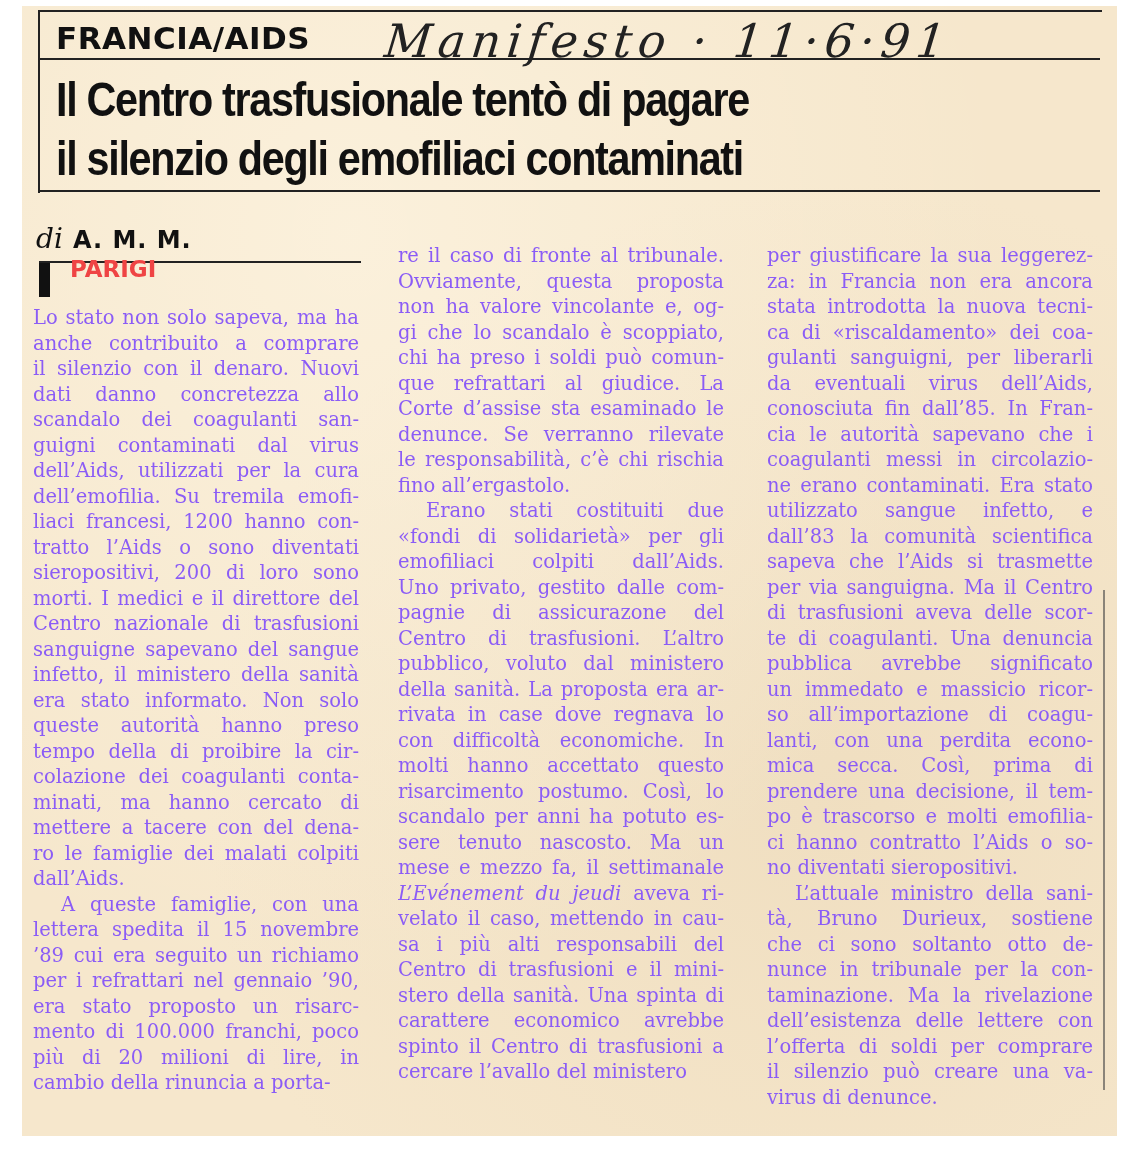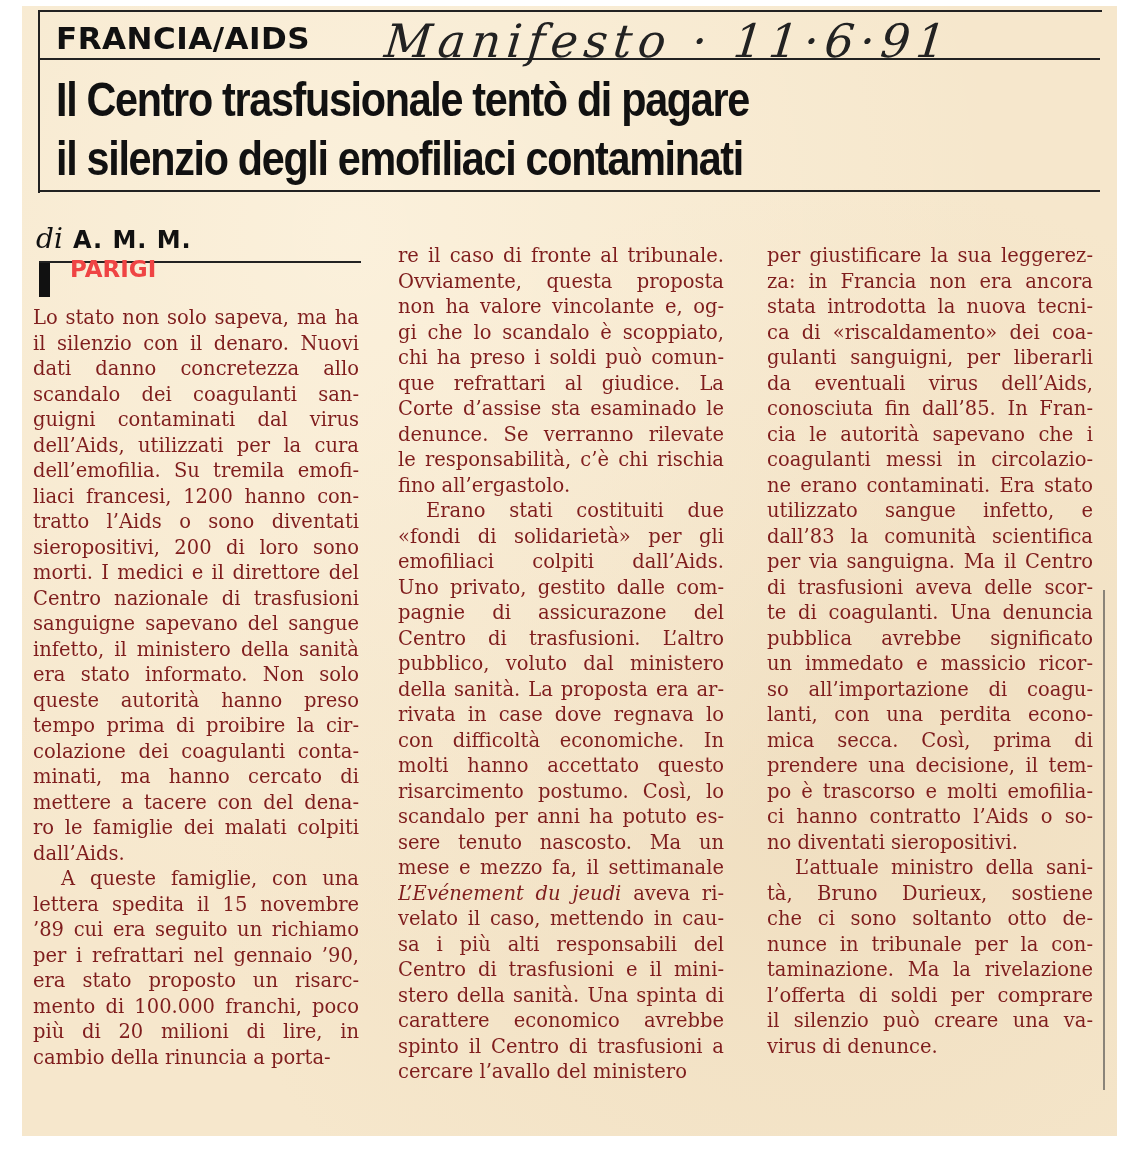--- a/index.html
+++ b/index.html
@@ -38,21 +38,21 @@
   .byline .name { font-family:"DejaVu Sans", sans-serif; font-weight:bold; font-size:24px; margin-left:6px; letter-spacing:1px; }
   .dateline-bar { position:absolute; left:39px; top:263px; width:11px; height:34px; background:#111; }
   .dateline-rule { position:absolute; left:39px; top:261px; width:322px; height:2px; background:#222; }
   .dateline {
     position:absolute; left:70px; top:256px;
     font-family:"DejaVu Sans", sans-serif; font-weight:bold; font-size:23px; color:#ef4444;
   }
   .col {
     position:absolute; width:326px;
     font-family:"DejaVu Serif", serif; font-size:19.5px; line-height:25.5px;
-    color:#7f1d1d; text-align:justify;
+    color:#8b5cf6; text-align:justify;
   }
   .col p { margin:0; }
   .col em { font-style:italic;margin-top:18px; }
   .col .line { display:block; text-align:justify; text-align-last:justify; white-space:nowrap; overflow:hidden; }
   .col .line.last { text-align-last:left; }
   .right-edge { position:absolute; left:1103px; top:590px; width:2px; height:500px; background:#444; opacity:0.6; }
 </style>
 </head>
 <body>
 
@@ -73,36 +73,37 @@
   <span class="name">A. M. M.</span>
 </div>
 
 <div class="dateline-rule"></div>
 <div class="dateline-bar"></div>
 <div class="dateline">PARIGI</div>
 
 <div class="col" id="col0" style="left:33px; top:305px;">
     <p>
       <span class="line">Lo stato non solo sapeva, ma ha</span>
+      <span class="line">anche contribuito a comprare</span>
       <span class="line">il silenzio con il denaro. Nuovi</span>
       <span class="line">dati danno concretezza allo</span>
       <span class="line">scandalo dei coagulanti san-</span>
       <span class="line">guigni contaminati dal virus</span>
       <span class="line">dell’Aids, utilizzati per la cura</span>
       <span class="line">dell’emofilia. Su tremila emofi-</span>
       <span class="line">liaci francesi, 1200 hanno con-</span>
       <span class="line">tratto l’Aids o sono diventati</span>
       <span class="line">sieropositivi, 200 di loro sono</span>
       <span class="line">morti. I medici e il direttore del</span>
       <span class="line">Centro nazionale di trasfusioni</span>
       <span class="line">sanguigne sapevano del sangue</span>
       <span class="line">infetto, il ministero della sanità</span>
       <span class="line">era stato informato. Non solo</span>
       <span class="line">queste autorità hanno preso</span>
-      <span class="line">tempo prima di proibire la cir-</span>
+      <span class="line">tempo della di proibire la cir-</span>
       <span class="line">colazione dei coagulanti conta-</span>
       <span class="line">minati, ma hanno cercato di</span>
       <span class="line">mettere a tacere con del dena-</span>
       <span class="line">ro le famiglie dei malati colpiti</span>
       <span class="line last">dall’Aids.</span>
     </p>
     <p>
       <span class="line" style="padding-left: 28px;">A queste famiglie, con una</span>
       <span class="line">lettera spedita il 15 novembre</span>
       <span class="line">’89 cui era seguito un richiamo</span>
@@ -159,38 +160,40 @@
       <span class="line">stata introdotta la nuova tecni-</span>
       <span class="line">ca di «riscaldamento» dei coa-</span>
       <span class="line">gulanti sanguigni, per liberarli</span>
       <span class="line">da eventuali virus dell’Aids,</span>
       <span class="line">conosciuta fin dall’85. In Fran-</span>
       <span class="line">cia le autorità sapevano che i</span>
       <span class="line">coagulanti messi in circolazio-</span>
       <span class="line">ne erano contaminati. Era stato</span>
       <span class="line">utilizzato sangue infetto, e</span>
       <span class="line">dall’83 la comunità scientifica</span>
+      <span class="line">sapeva che l’Aids si trasmette</span>
       <span class="line">per via sanguigna. Ma il Centro</span>
       <span class="line">di trasfusioni aveva delle scor-</span>
       <span class="line">te di coagulanti. Una denuncia</span>
       <span class="line">pubblica avrebbe significato</span>
       <span class="line">un immedato e massicio ricor-</span>
       <span class="line">so all’importazione di coagu-</span>
       <span class="line">lanti, con una perdita econo-</span>
       <span class="line">mica secca. Così, prima di</span>
       <span class="line">prendere una decisione, il tem-</span>
       <span class="line">po è trascorso e molti emofilia-</span>
       <span class="line">ci hanno contratto l’Aids o so-</span>
       <span class="line last">no diventati sieropositivi.</span>
     </p>
     <p>
       <span class="line" style="padding-left: 28px;">L’attuale ministro della sani-</span>
       <span class="line">tà, Bruno Durieux, sostiene</span>
       <span class="line">che ci sono soltanto otto de-</span>
       <span class="line">nunce in tribunale per la con-</span>
       <span class="line">taminazione. Ma la rivelazione</span>
+      <span class="line">dell’esistenza delle lettere con</span>
       <span class="line">l’offerta di soldi per comprare</span>
       <span class="line">il silenzio può creare una va-</span>
       <span class="line last">virus di denunce.</span>
     </p>
   </div>
 
 <div class="right-edge"></div>
 
 </body></html>

